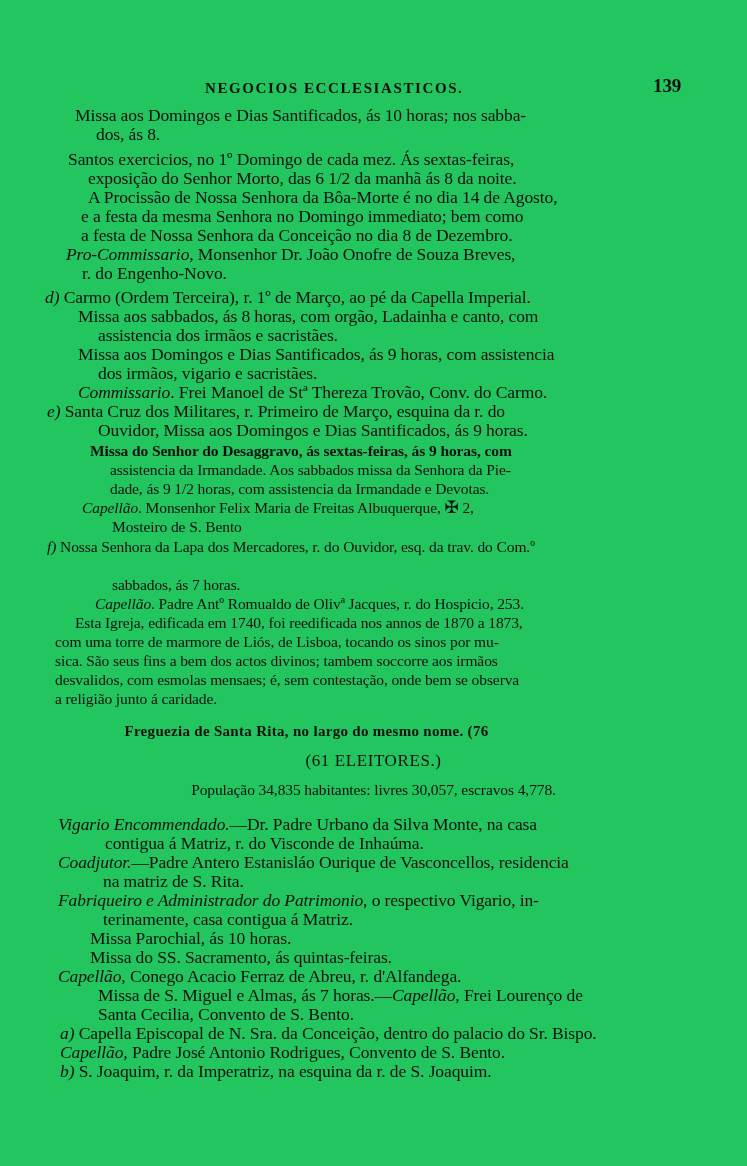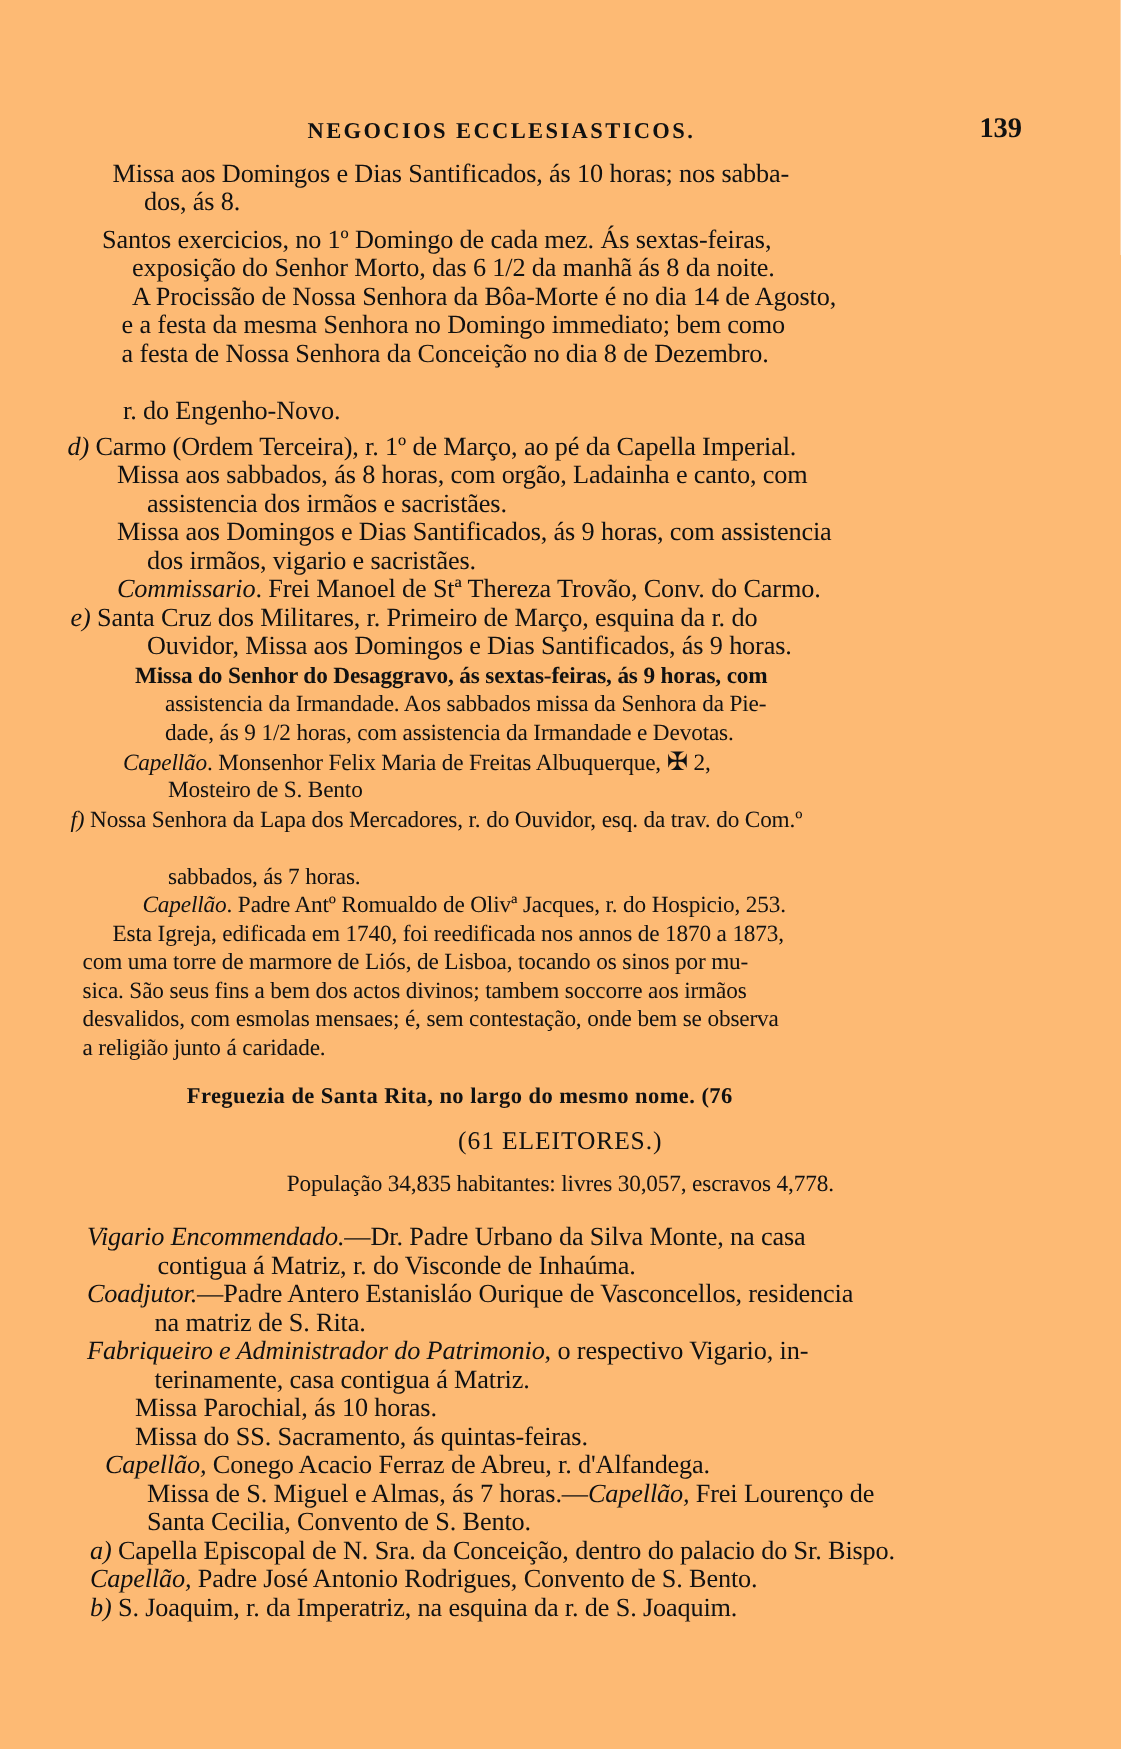--- a/index.html
+++ b/index.html
@@ -1,18 +1,18 @@
 <!DOCTYPE html>
 <html><head>
 <meta charset="utf-8">
 <style>
   html, body { margin: 0; padding: 0; background: #ffffff; }
   body { width: 747px; height: 1166px; position: relative; overflow: hidden;
          font-family: "Liberation Serif", "DejaVu Serif", serif; color: #111; }
-  .page { position: absolute; left: 0; top: 0; width: 747px; height: 1166px; background: #fdba74; }
+  .page { position: absolute; left: 0; top: 0; width: 747px; height: 1166px; background: #22c55e; }
   .ln { position: absolute; white-space: nowrap; font-size: 17.5px; line-height: 20px; letter-spacing: -0.1px; }
   .sm { font-size: 15.5px; text-align: center; }
   .it { font-style: italic; }
   .bold { font-weight: bold; }
   .hdr { font-weight: bold; letter-spacing: 1.6px; font-size: 15px; }
   .pgn { font-weight: bold; font-size: 19px; }
   .cross { font-size: 17px; }
   .sc { font-variant: small-caps; letter-spacing: 0.6px; }
 </style>
 </head>
@@ -23,20 +23,23 @@
   <div class="ln hdr" style="left:205px; top:78px;">NEGOCIOS ECCLESIASTICOS.</div>
   <div class="ln pgn" style="left:653px; top:76px;">139</div>
 
   <div class="ln" style="left:75px; top:105px;">Missa aos Domingos e Dias Santificados, ás 10 horas; nos sabba-</div>
   <div class="ln" style="left:96px; top:124px;">dos, ás 8.</div>
   <div class="ln" style="left:68px; top:149px;">Santos exercicios, no 1º Domingo de cada mez. Ás sextas-feiras,</div>
   <div class="ln" style="left:88px; top:168px;">exposição do Senhor Morto, das 6 1/2 da manhã ás 8 da noite.</div>
   <div class="ln" style="left:88px; top:187px;">A Procissão de Nossa Senhora da Bôa-Morte é no dia 14 de Agosto,</div>
   <div class="ln" style="left:81px; top:206px;">e a festa da mesma Senhora no Domingo immediato; bem como</div>
   <div class="ln" style="left:81px; top:225px;">a festa de Nossa Senhora da Conceição no dia 8 de Dezembro.</div>
+  <div class="ln" style="left:66px; top:244px;">
+    <span class="it">Pro-Commissario</span><span>, Monsenhor Dr. João Onofre de Souza Breves,</span>
+  </div>
   <div class="ln" style="left:82px; top:263px;">r. do Engenho-Novo.</div>
 
   <div class="ln" style="left:45px; top:287px;">
     <span class="it">d)</span>
     <span>Carmo (Ordem Terceira), r. 1º de Março, ao pé da Capella Imperial.</span>
   </div>
   <div class="ln" style="left:78px; top:306px;">Missa aos sabbados, ás 8 horas, com orgão, Ladainha e canto, com</div>
   <div class="ln" style="left:98px; top:325px;">assistencia dos irmãos e sacristães.</div>
   <div class="ln" style="left:78px; top:344px;">Missa aos Domingos e Dias Santificados, ás 9 horas, com assistencia</div>
   <div class="ln" style="left:98px; top:363px;">dos irmãos, vigario e sacristães.</div>
@@ -82,21 +85,21 @@
   <div class="ln" style="left:58px; top:852px;">
     <span class="it">Coadjutor.</span><span>—Padre Antero Estanisláo Ourique de Vasconcellos, residencia</span>
   </div>
   <div class="ln" style="left:103px; top:871px;">na matriz de S. Rita.</div>
   <div class="ln" style="left:58px; top:890px;">
     <span class="it">Fabriqueiro e Administrador do Patrimonio</span><span>, o respectivo Vigario, in-</span>
   </div>
   <div class="ln" style="left:103px; top:909px;">terinamente, casa contigua á Matriz.</div>
   <div class="ln" style="left:90px; top:928px;">Missa Parochial, ás 10 horas.</div>
   <div class="ln" style="left:90px; top:947px;">Missa do SS. Sacramento, ás quintas-feiras.</div>
-  <div class="ln" style="left:58px; top:966px;margin-left:12px;">
+  <div class="ln" style="left:58px; top:966px;">
     <span class="it">Capellão,</span><span> Conego Acacio Ferraz de Abreu, r. d'Alfandega.</span>
   </div>
   <div class="ln" style="left:98px; top:985px;">
     <span>Missa de S. Miguel e Almas, ás 7 horas.—</span><span class="it">Capellão,</span><span> Frei Lourenço de</span>
   </div>
   <div class="ln" style="left:98px; top:1004px;">Santa Cecilia, Convento de S. Bento.</div>
   <div class="ln" style="left:60px; top:1023px;">
     <span class="it">a)</span>
     <span>Capella Episcopal de N. Sra. da Conceição, dentro do palacio do Sr. Bispo.</span>
   </div>

